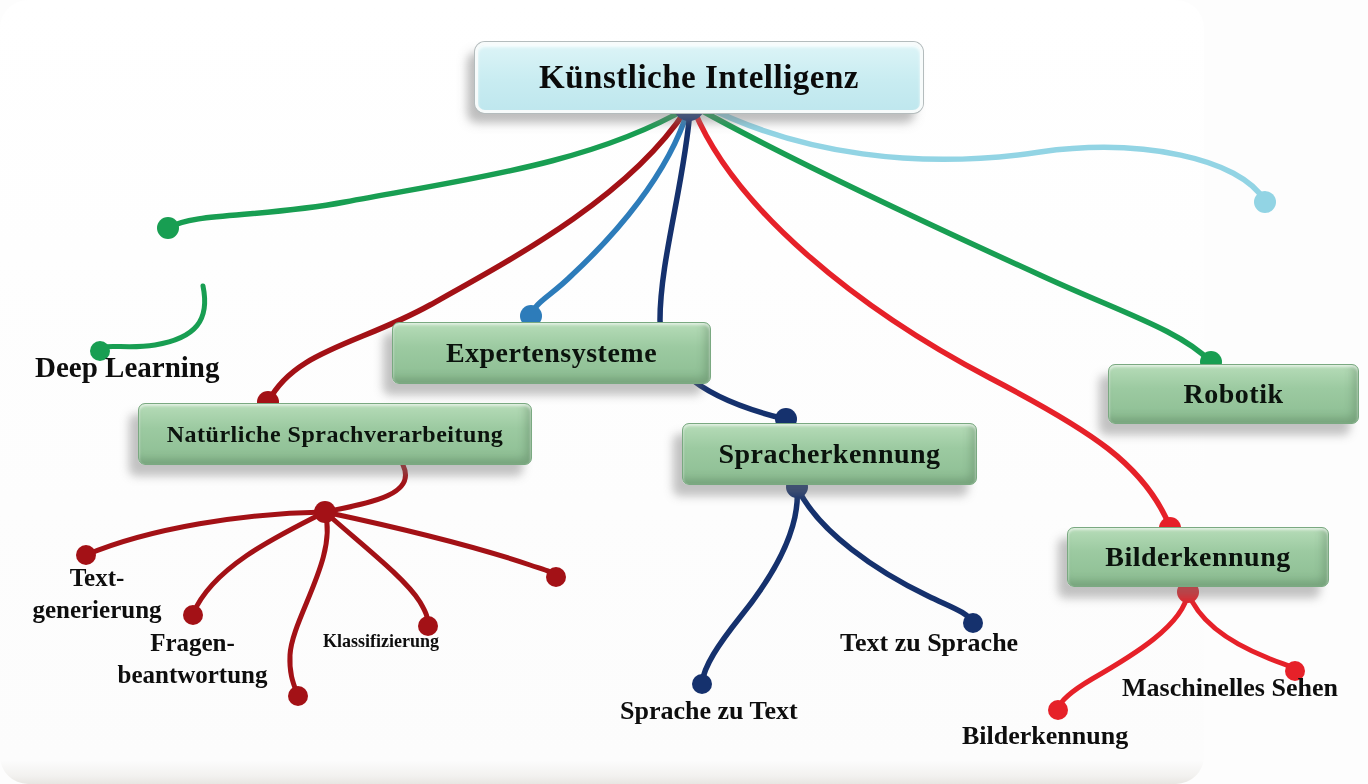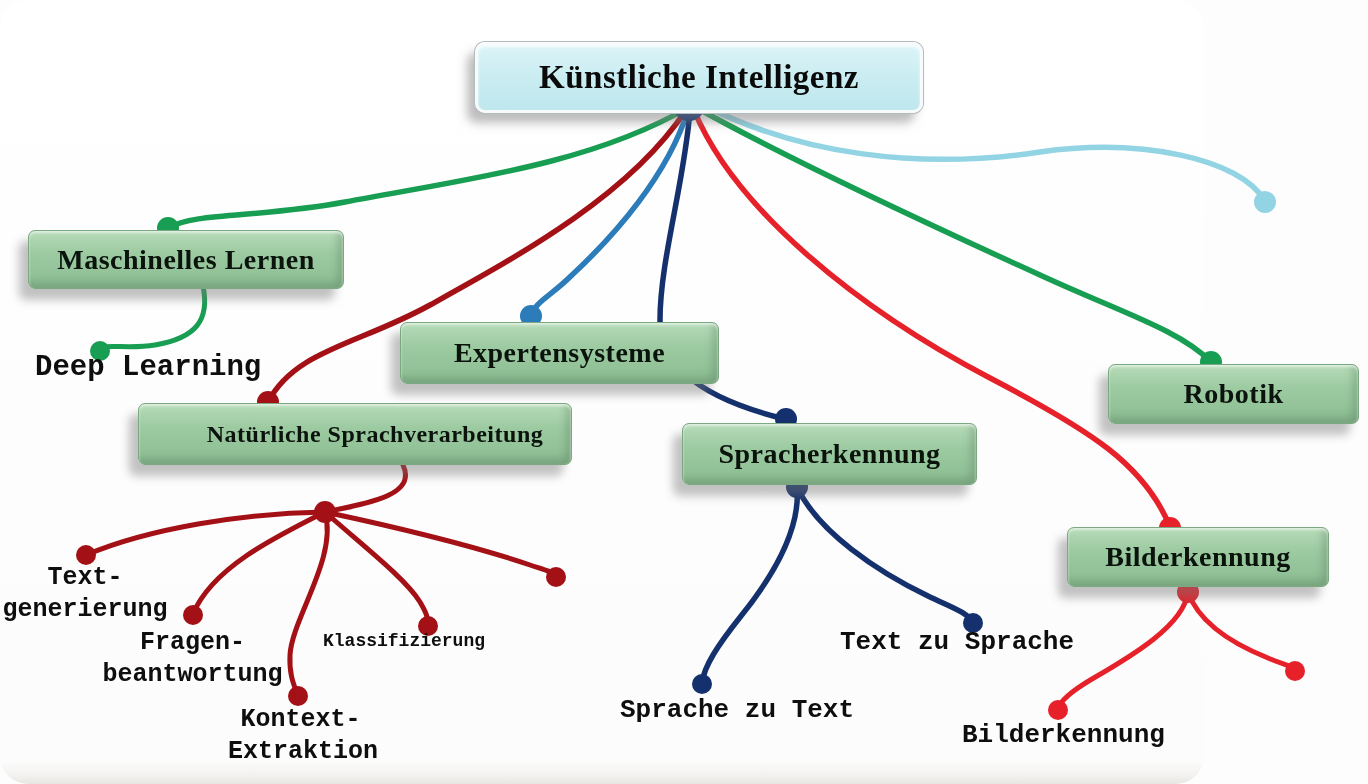--- a/index.html
+++ b/index.html
@@ -49,21 +49,20 @@
       inset 0 2px 3px rgba(255,255,255,0.8),
       -8px 10px 10px rgba(125,125,125,0.5);
     color: #0a0a0a;
   }
   .leaf {
     position: absolute;
     font-weight: bold;
     color: #0e0e0e;
     line-height: 1.28;
     white-space: nowrap;
-    font-family: Liberation Mono, monospace;
   }
 </style>
 </head>
 <body>
 
 <div id="stage">
 
   <svg id="edges" viewBox="0 0 1368 784" xmlns="http://www.w3.org/2000/svg">
     <g fill="none" stroke-linecap="round" stroke-width="5.5">
 
@@ -108,75 +107,71 @@
     <circle cx="973" cy="623" r="10" fill="#15316d"></circle>
     <circle cx="1188" cy="592" r="11" fill="#e62129"></circle>
     <circle cx="1058" cy="710" r="10" fill="#e62129"></circle>
     <circle cx="1295" cy="671" r="10" fill="#e62129"></circle>
   </svg>
 
   <div class="node root" style="left:475px; top:42px; width:442px; height:65px; font-size:33px;">
     <span>Künstliche Intelligenz</span>
   </div>
 
-  <div class="node" style="left:28px; top:230px; width:314px; height:57px; font-size:28px;">
-    <span>Maschinelles Lernen</span>
-  </div>
 
-  <div class="node" style="left:400px; top:322px; width:317px; height:60px; font-size:28px;">
+  <div class="node" style="left:392px; top:322px; width:317px; height:60px; font-size:28px;">
     <span>Expertensysteme</span>
   </div>
 
-  <div class="node" style="left:138px; top:403px; width:392px; height:60px; font-size:24px;padding-left:40px;">
+  <div class="node" style="left:138px; top:403px; width:392px; height:60px; font-size:24px;">
     <span>Natürliche Sprachverarbeitung</span>
   </div>
 
   <div class="node" style="left:650px; top:423px; width:293px; height:60px; font-size:28px;margin-left:32px;">
     <span>Spracherkennung</span>
   </div>
 
 
   <div class="node" style="left:1108px; top:364px; width:249px; height:58px; font-size:28px;">
     <span>Robotik</span>
   </div>
 
   <div class="node" style="left:1067px; top:527px; width:260px; height:58px; font-size:28px;">
     <span>Bilderkennung</span>
   </div>
 
   <div class="leaf" style="left:35px; top:349px; font-size:29px;">
     <span>Deep Learning</span>
   </div>
 
-  <div class="leaf" style="left:0px; top:562px; width:170px; text-align:center; font-size:25px;">
+  <div class="leaf" style="left:12px; top:562px; width:170px; text-align:center; font-size:25px;">
     <span>Text-</span><br>
     <span>generierung</span>
   </div>
 
   <div class="leaf" style="left:95px; top:627px; width:195px; text-align:center; font-size:25px;">
     <span>Fragen-</span><br>
     <span>beantwortung</span>
   </div>
 
   <div class="leaf" style="left:323px; top:630px; font-size:18px;">
     <span>Klassifizierung</span>
   </div>
 
-  <div class="leaf" style="left:228px; top:704px; width:145px; text-align:center; font-size:25px;">
-    <span>Kontext-</span><br>
-    <span>Extraktion</span>
-  </div>
 
 
   <div class="leaf" style="left:840px; top:626px; font-size:26px;">
     <span>Text zu Sprache</span>
   </div>
 
   <div class="leaf" style="left:620px; top:694px; font-size:26px;">
     <span>Sprache zu Text</span>
   </div>
 
   <div class="leaf" style="left:962px; top:719px; font-size:26px;">
     <span>Bilderkennung</span>
   </div>
 
+  <div class="leaf" style="left:1122px; top:671px; font-size:26px;">
+    <span>Maschinelles Sehen</span>
+  </div>
 
 </div>
 
 </body></html>

